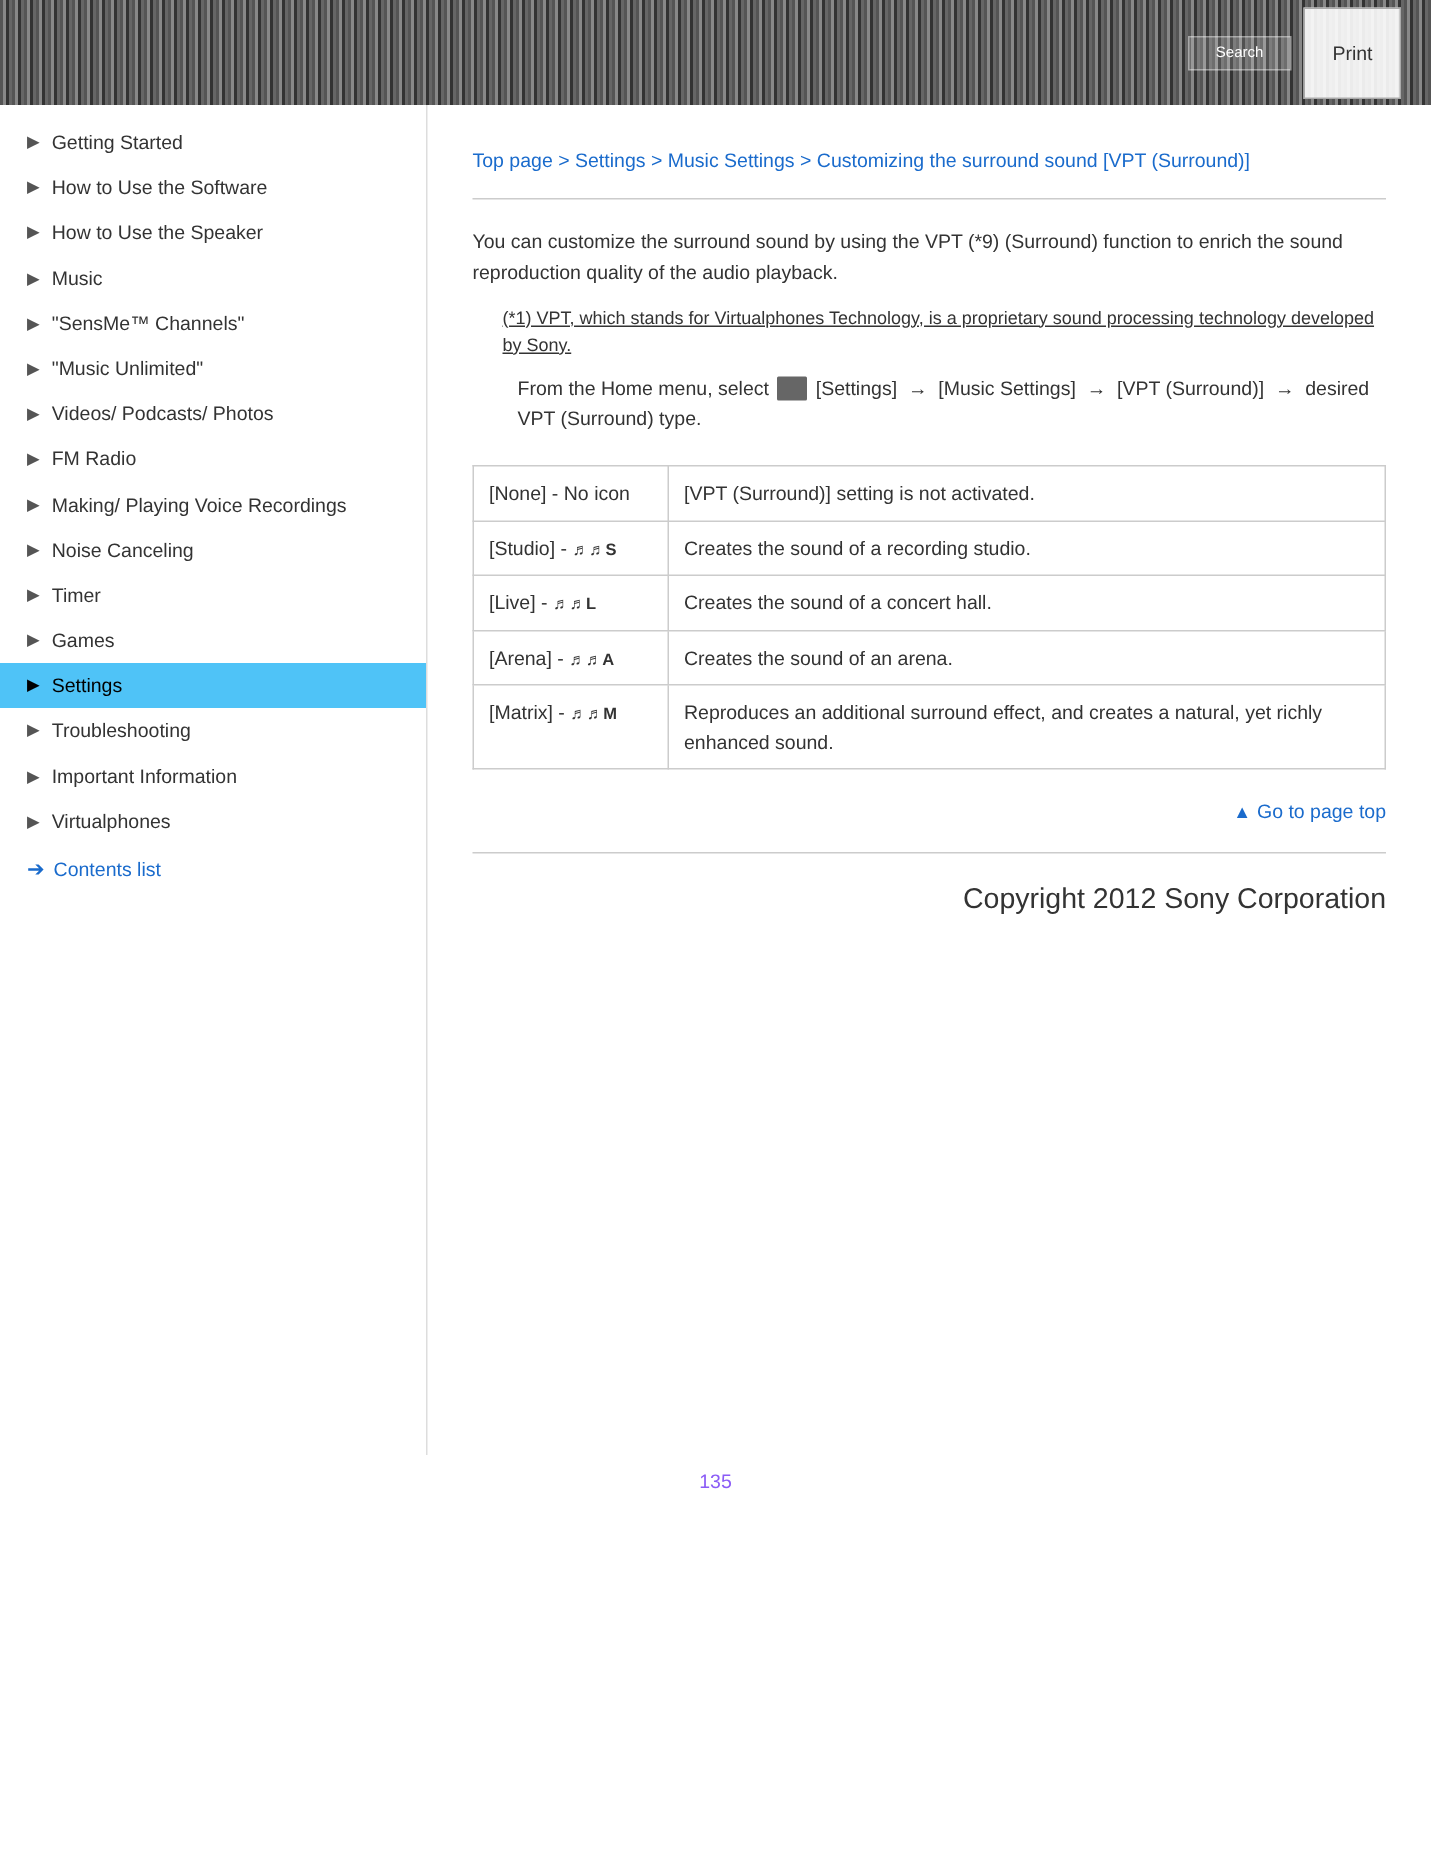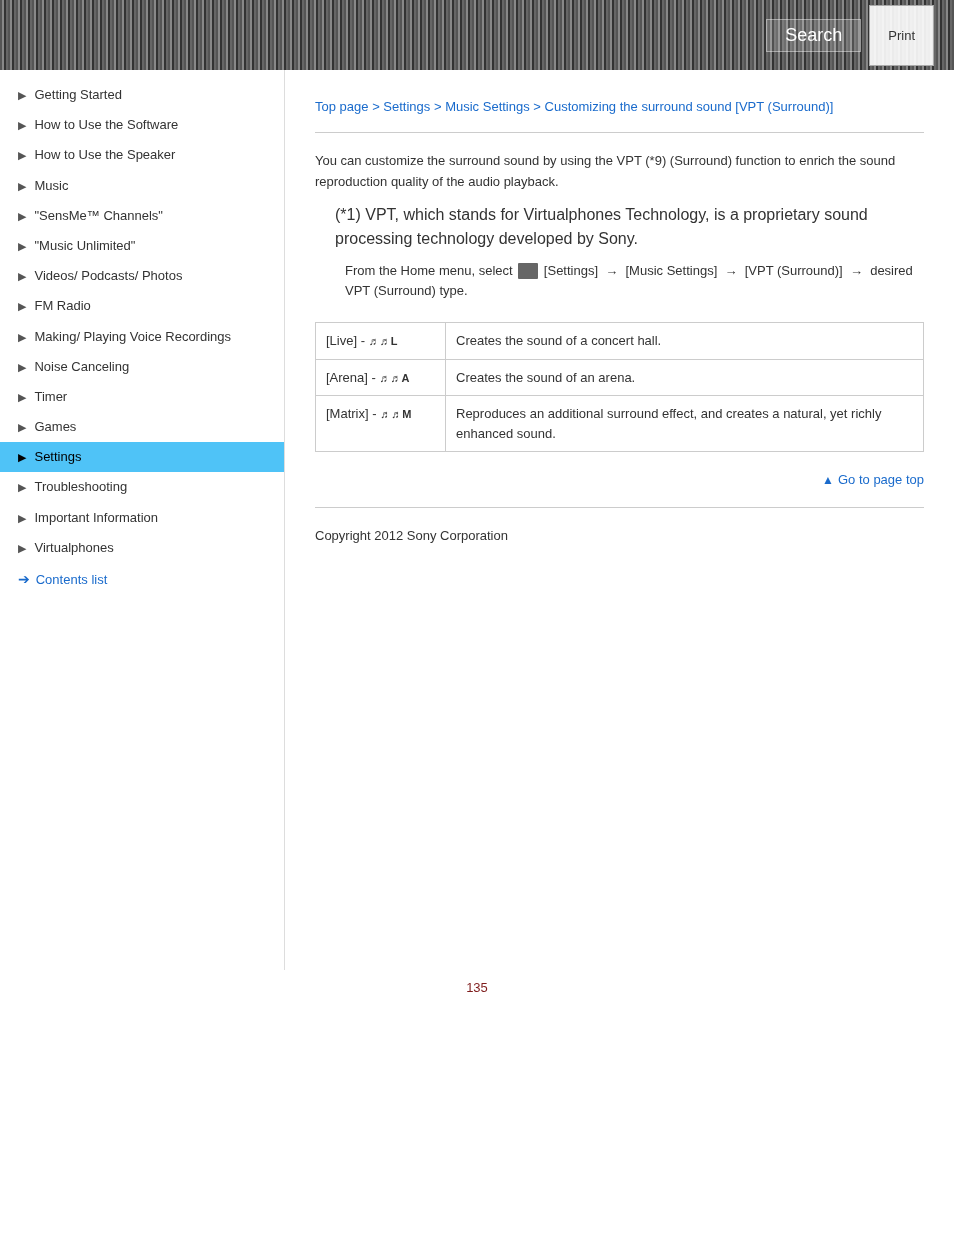--- a/index.html
+++ b/index.html
@@ -20,21 +20,21 @@
       justify-content: flex-end;
       padding-right: 20px;
       gap: 8px;
     }
     .header-search-btn {
       background: rgba(255,255,255,0.15);
       color: #fff;
       border: 1px solid rgba(255,255,255,0.4);
       padding: 5px 18px;
       cursor: pointer;
-      font-size: 18px;
+      font-size: 10px;
       margin-left: 20px;
     }
     .header-print-btn {
       background: rgba(255,255,255,0.9);
       color: #333;
       border: 1px solid #aaa;
       padding: 22px 18px;
       cursor: pointer;
       font-size: 13px;
     }
@@ -115,25 +115,26 @@
     
     .page-content {
       padding: 0;
     }
     .intro-text {
       font-size: 13px;
       line-height: 1.6;
       margin-bottom: 10px;
     }
     .footnote {
-      font-size: 16px;
+      font-size: 12px;
       line-height: 1.5;
       margin-left: 20px;
       margin-bottom: 10px;
       color: #333;
+      text-decoration: underline;
     }
     .instruction {
       font-size: 13px;
       line-height: 1.6;
       margin-left: 30px;
       margin-bottom: 20px;
     }
 
     
     .vpt-table {
@@ -168,29 +169,29 @@
     .page-top-link a { color: #1a6bcc; text-decoration: none; }
     .page-top-link .triangle { color: #1a6bcc; font-size: 12px; }
 
     
     .footer-divider {
       border: none;
       border-top: 1px solid #ccc;
       margin: 10px 0;
     }
     .footer-text {
-      text-align: left;
-      font-size: 13px;
+      text-align: right;
+      font-size: 19px;
       color: #333;
       padding: 10px 0 20px 0;
     }
     .page-number {
       text-align: center;
       font-size: 13px;
-      color: #7f1d1d;
+      color: #8b5cf6;
       padding: 10px 0;
     }
   </style>
 </head>
 <body>
 
 <div class="header">
   <button class="header-search-btn">Search</button>
   <button class="header-print-btn">Print</button>
 </div>
@@ -308,20 +309,28 @@
 
       <p class="instruction">
         From the Home menu, select
         <span style="display:inline-block;width:20px;height:16px;background:#666;vertical-align:middle;margin:0 2px;border-radius:1px;"></span>
         [Settings] &nbsp;→&nbsp; [Music Settings] &nbsp;→&nbsp; [VPT (Surround)] &nbsp;→&nbsp; desired VPT (Surround) type.
       </p>
 
       <table class="vpt-table">
         <tbody>
           <tr>
+            <td>[None] - No icon</td>
+            <td>[VPT (Surround)] setting is not activated.</td>
+          </tr>
+          <tr>
+            <td>[Studio] - <span style="font-size:11px; font-weight:bold;">♬♬S</span></td>
+            <td>Creates the sound of a recording studio.</td>
+          </tr>
+          <tr>
             <td>[Live] - <span style="font-size:11px; font-weight:bold;">♬♬L</span></td>
             <td>Creates the sound of a concert hall.</td>
           </tr>
           <tr>
             <td>[Arena] - <span style="font-size:11px; font-weight:bold;">♬♬A</span></td>
             <td>Creates the sound of an arena.</td>
           </tr>
           <tr>
             <td>[Matrix] - <span style="font-size:11px; font-weight:bold;">♬♬M</span></td>
             <td>Reproduces an additional surround effect, and creates a natural, yet richly enhanced sound.</td>

